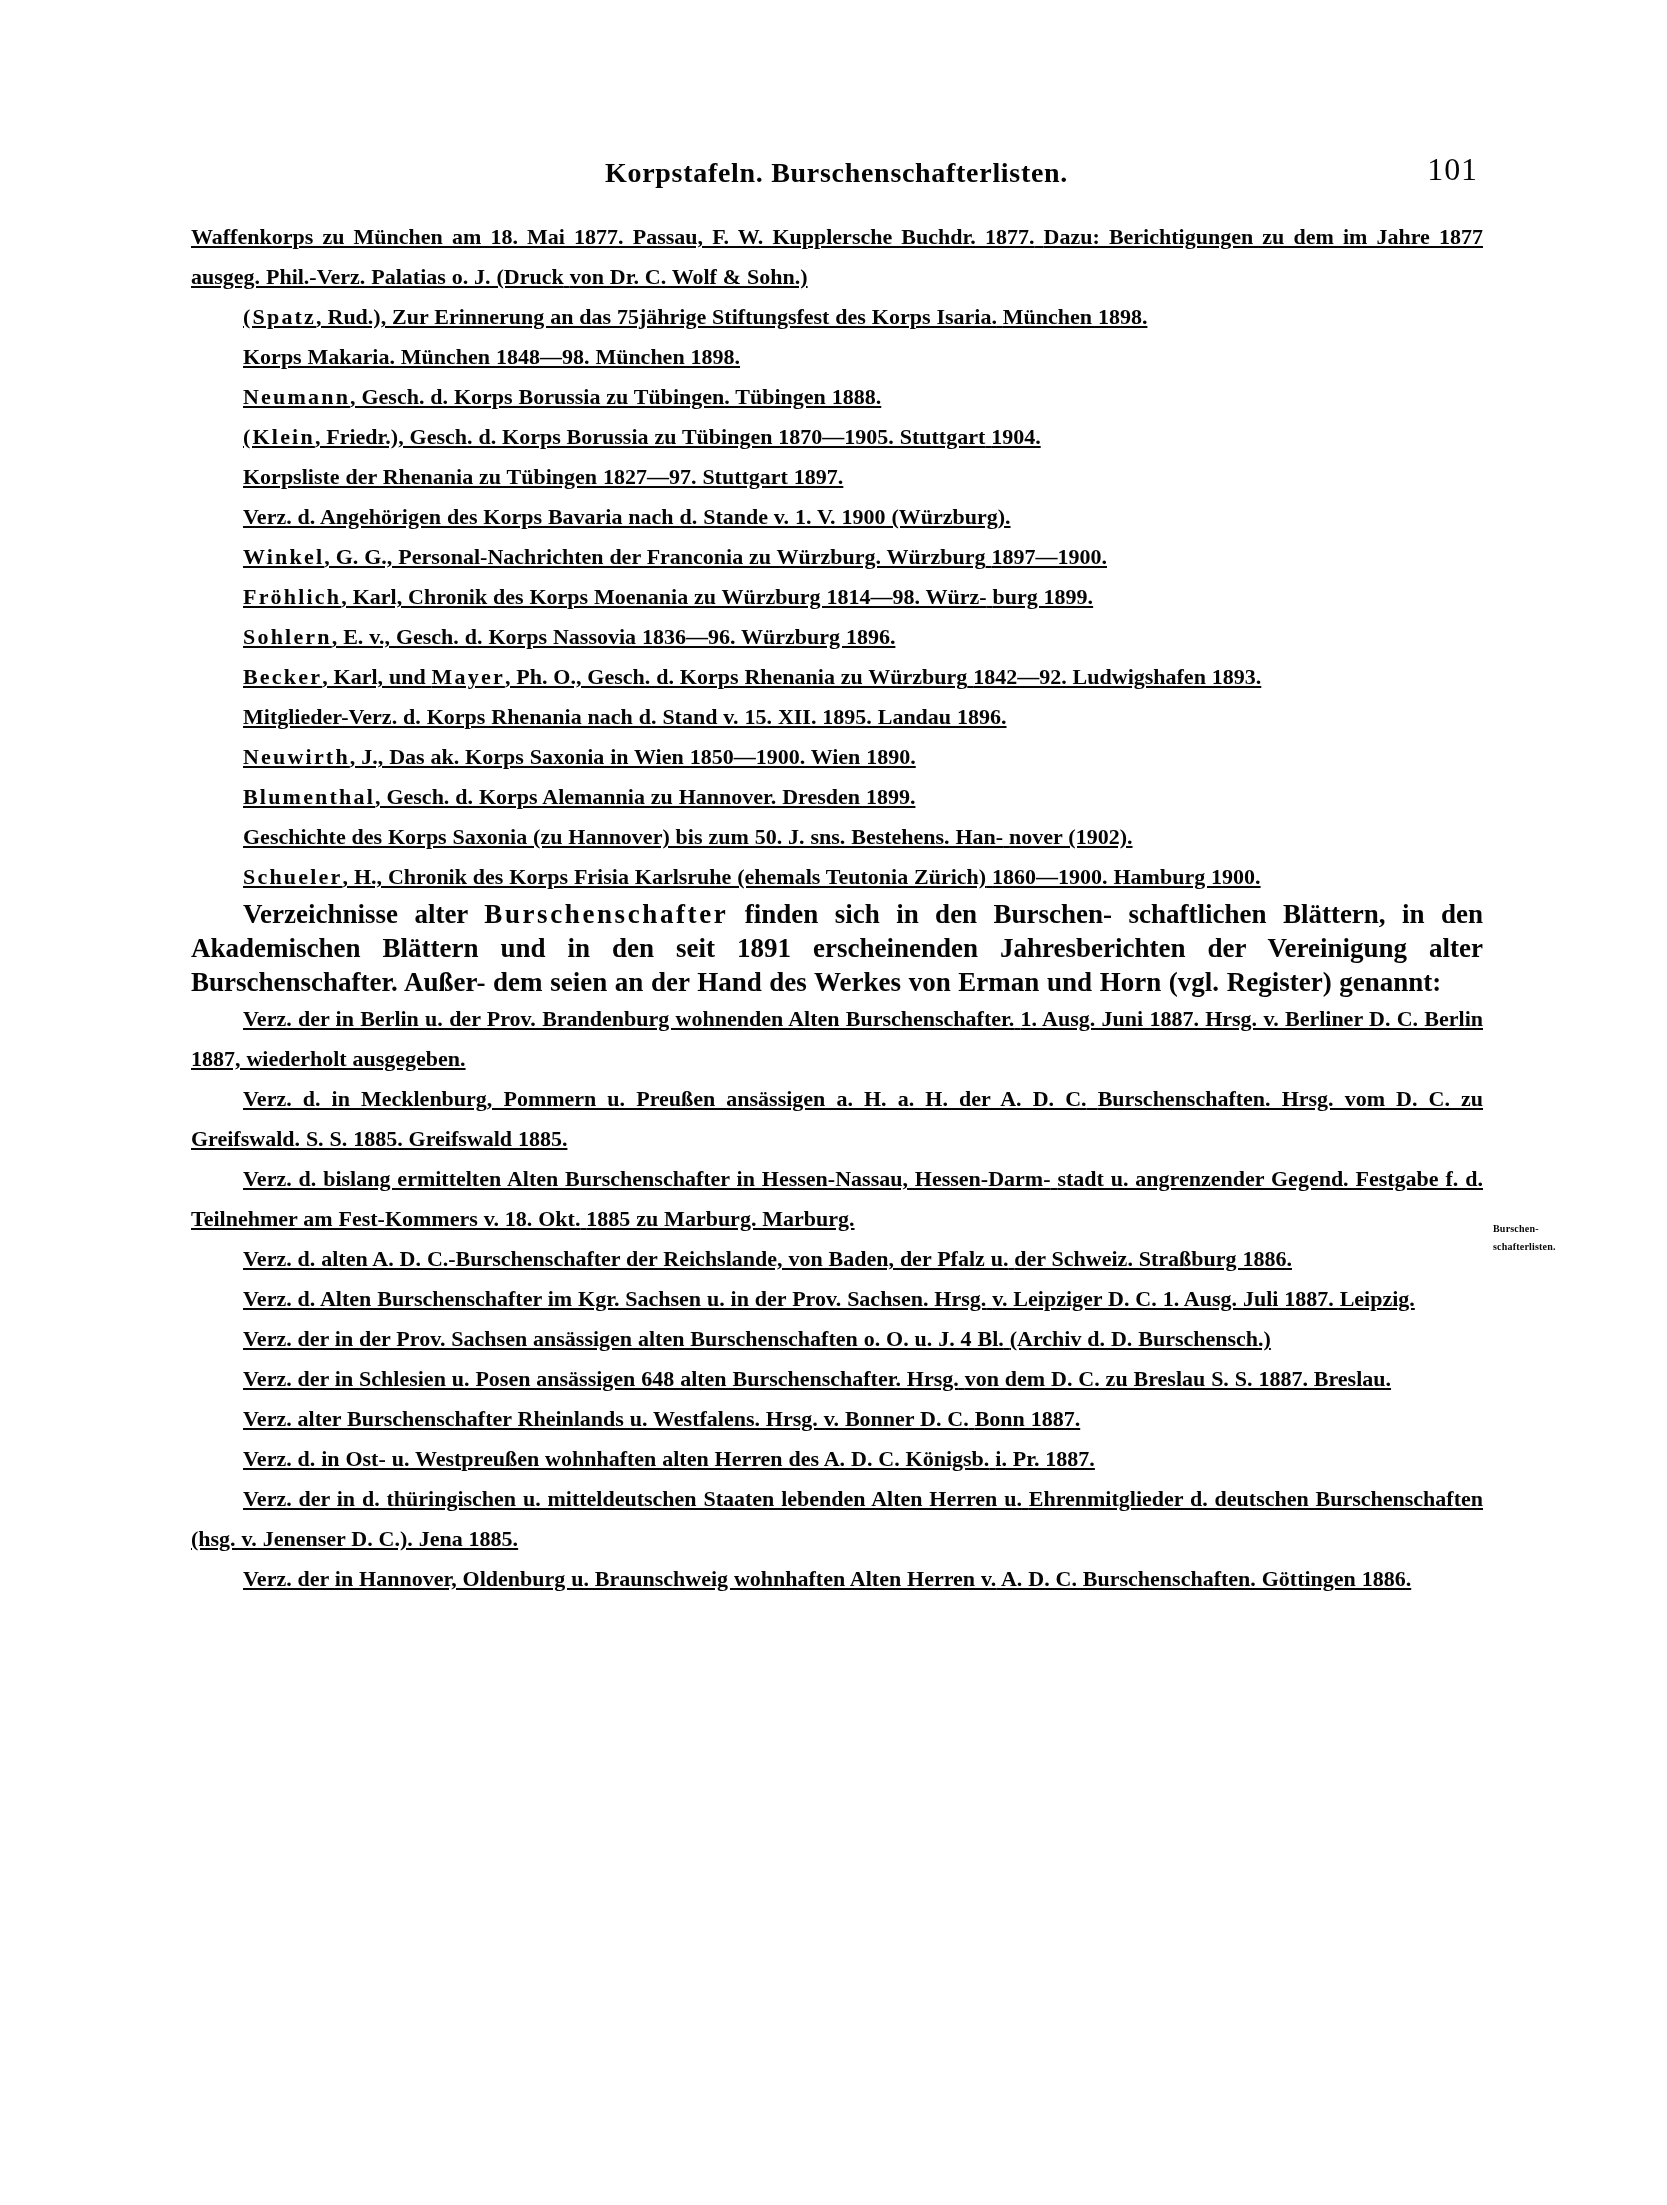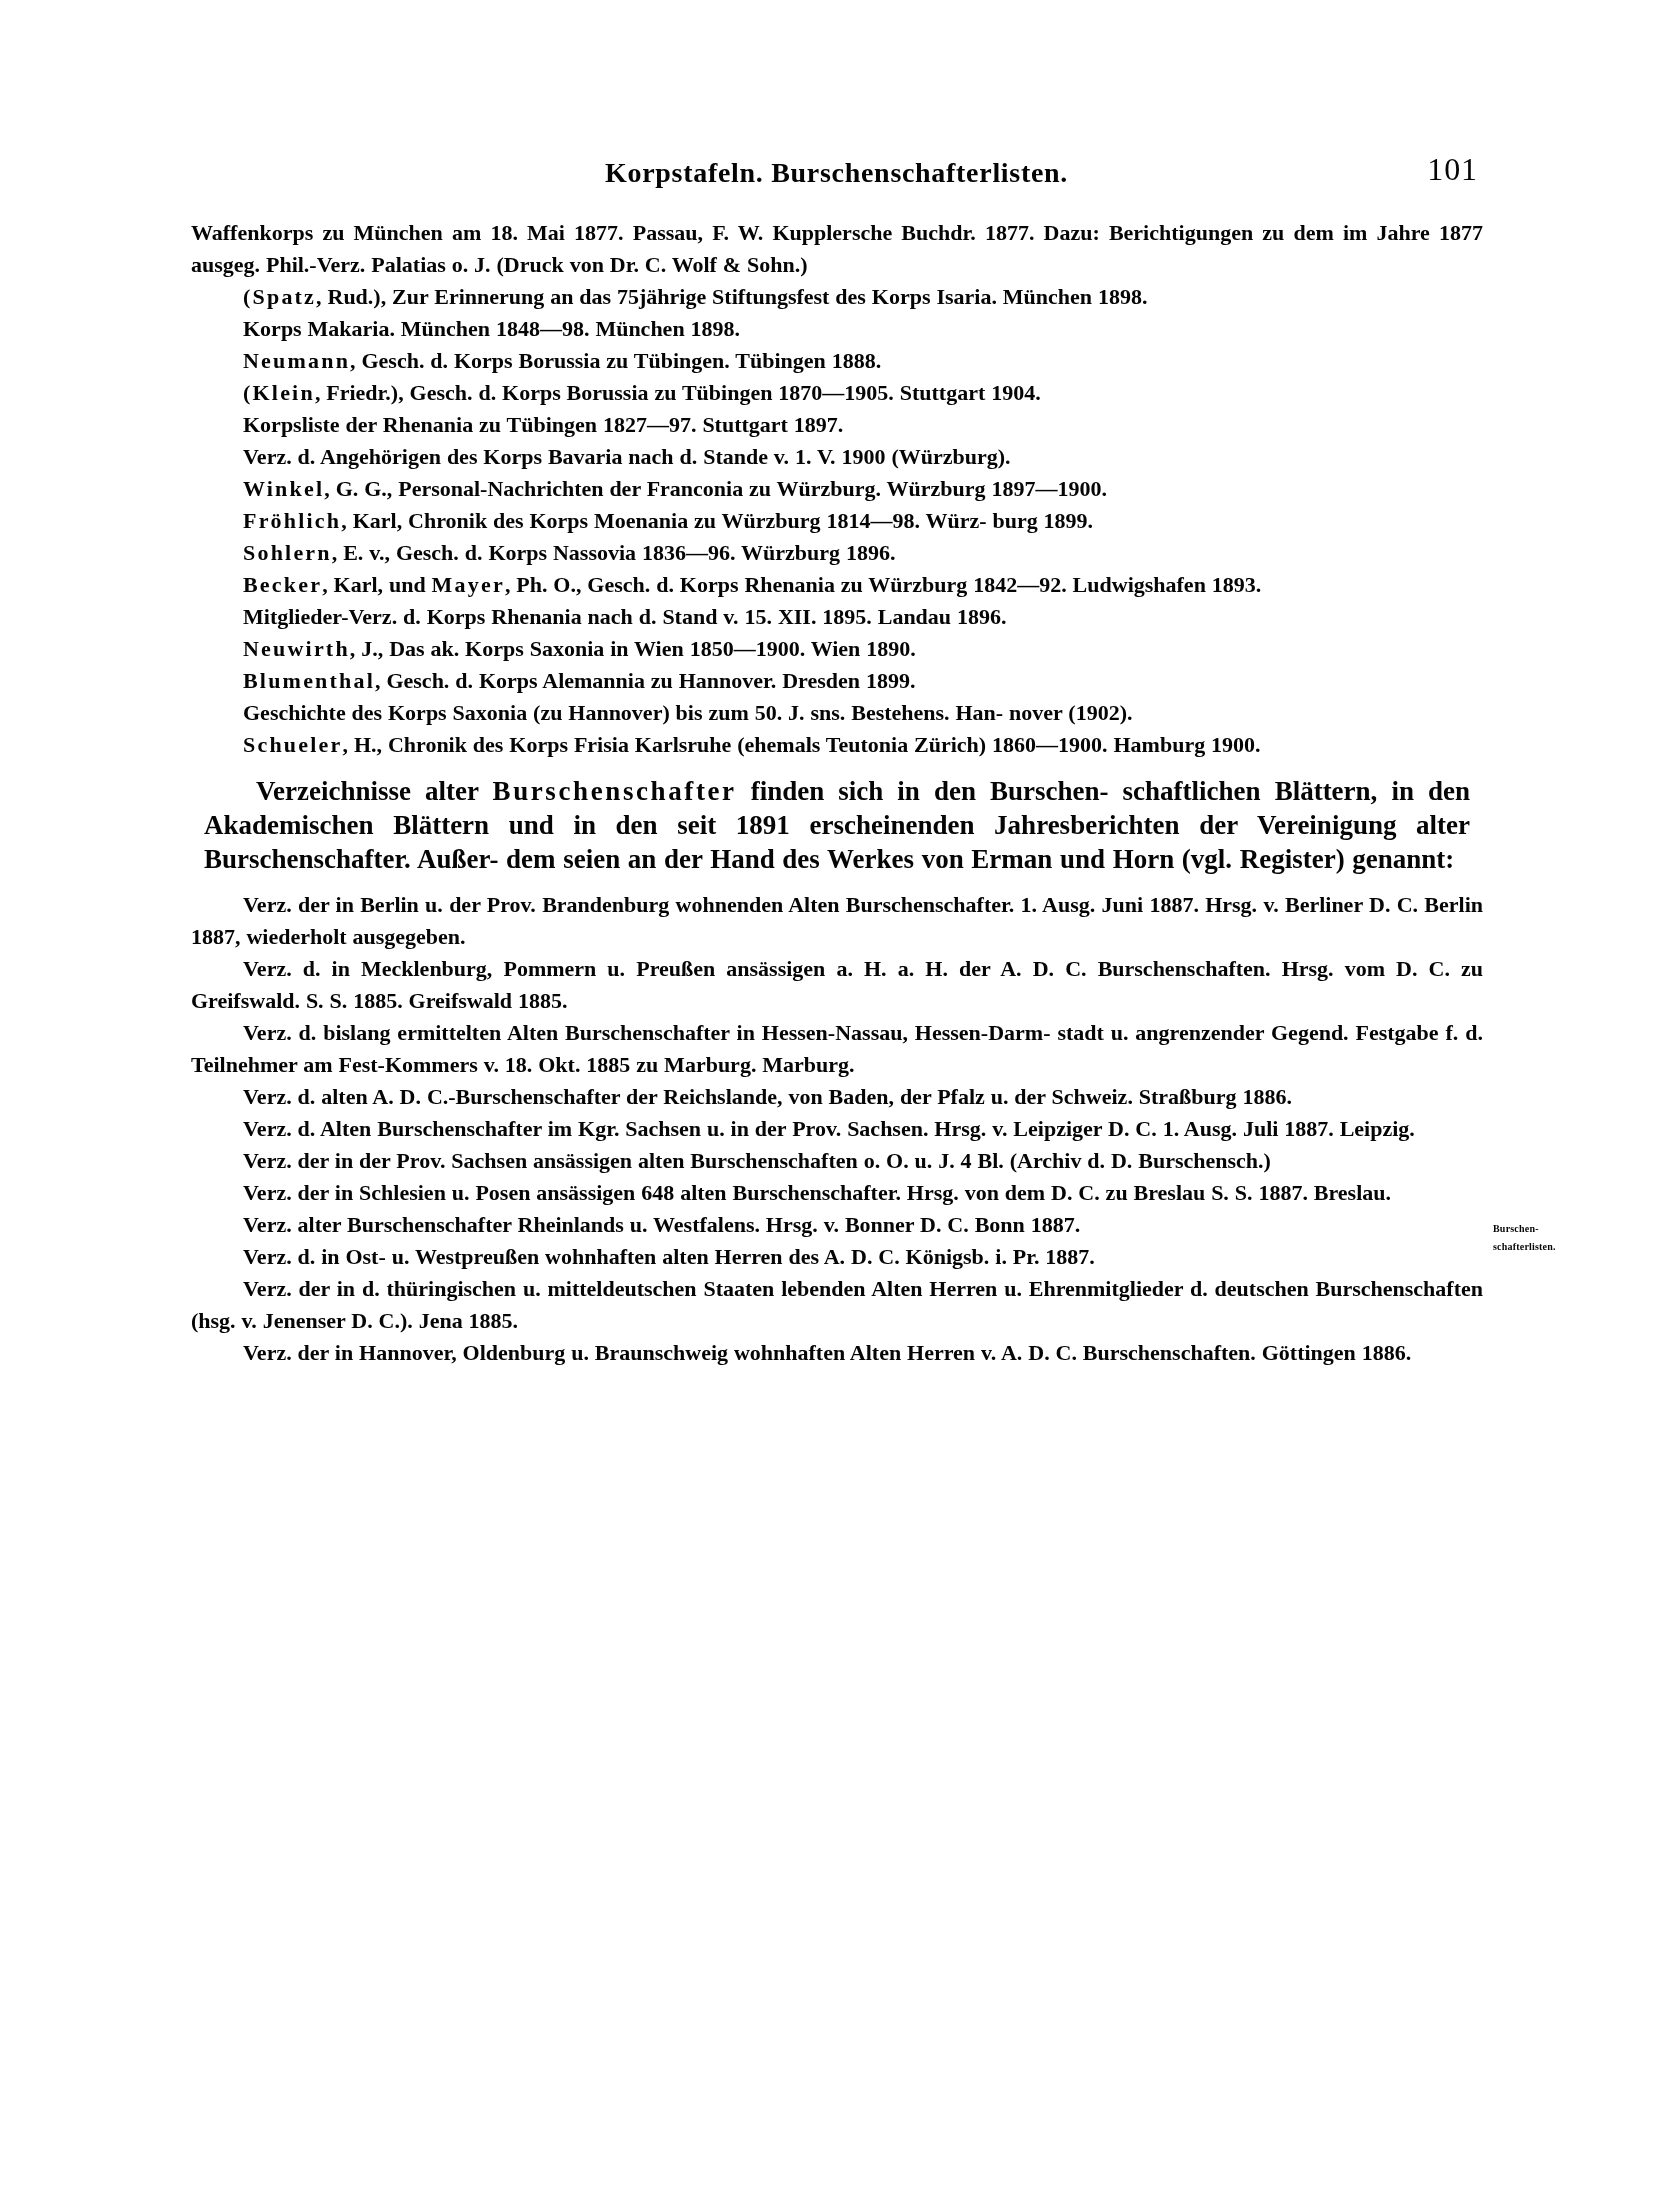--- a/index.html
+++ b/index.html
@@ -47,44 +47,45 @@
   .column {
     position: absolute;
     left: 191px;
     top: 217px;
     width: 1292px;
   }
 
   
   .entry {
     font-size: 22px;
-    line-height: 32px;
+    line-height: 40px;
     font-weight: bold;
     text-align: justify;
     text-justify: inter-word;
     letter-spacing: 0px;
     margin: 0;
     word-spacing: 0.4px;
+    text-decoration: underline;
   }
   .entry.flush { text-indent: 0; }
   .entry.ind   { text-indent: 52px; }
   .entry:last-child { text-align: left; }
 
   
   .sp { letter-spacing: 2.2px; }
 
   
   .body-par {
     font-size: 27px;
     line-height: 34px;
     font-weight: bold;
     text-align: justify;
     text-justify: inter-word;
     text-indent: 52px;
-    margin: 13px;
+    margin: 0;
     word-spacing: 0.9px;
     font-family: Liberation Serif, serif;
   }
   .gesperrt { letter-spacing: 2.6px; }
 
   
   .sidenote {
     position: absolute;
     left: 1493px;
     top: 1220px;

